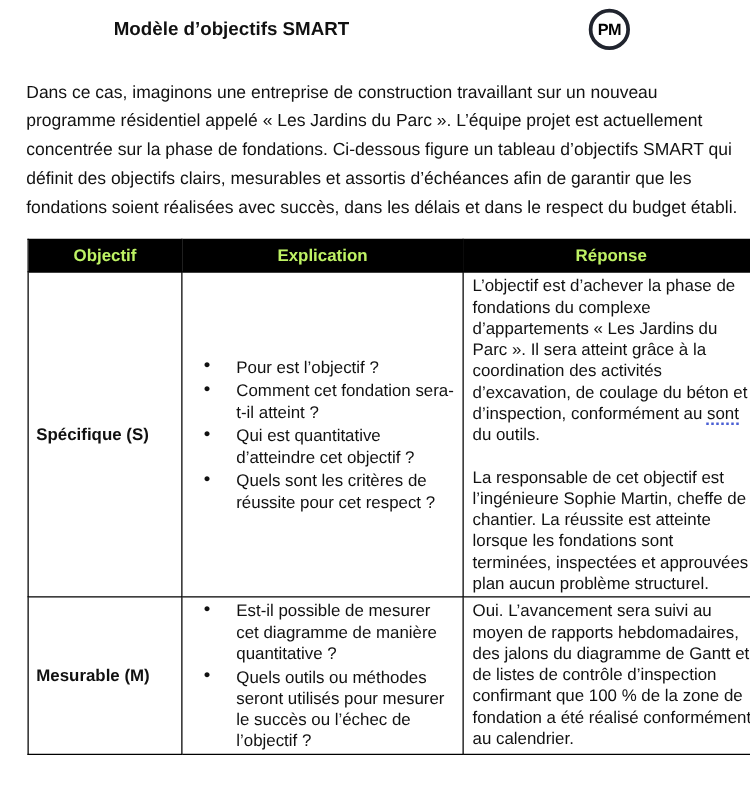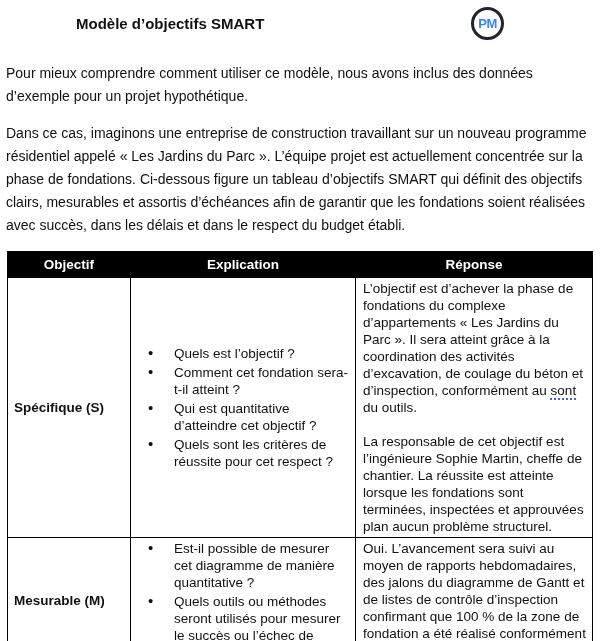--- a/index.html
+++ b/index.html
@@ -4,48 +4,48 @@
 <style>
   * { box-sizing: border-box; }
   html, body {
     margin: 0; padding: 0;
     width: 600px; height: 641px;
     overflow: hidden;
     background: #ffffff;
     color: #111111;
     font-family: "Liberation Sans", sans-serif;
   }
-  .page { width: 600px; height: 560px; position: relative; }
+  .page { width: 600px; height: 560px; position: relative; padding-left: 15px; }
 
   
   .doc-header {
     display: flex; justify-content: space-between; align-items: flex-start;
     padding: 6px 96px 0 76px; height: 50px;
   }
   .title { font-size: 15px; font-weight: bold; margin: 9px 0 0 0; }
-  .logo { display: flex; align-items: center; gap: 8px; margin-top: 1px; color: #3b82f6; flex-direction: column; }
+  .logo { display: flex; align-items: center; gap: 8px; margin-top: 1px; color: #000000; flex-direction: column; }
   .logo-circle {
     width: 33px; height: 33px; border: 3px solid #20242e; border-radius: 50%;
     display: flex; align-items: center; justify-content: center;
     font-weight: bold; font-size: 13px; letter-spacing: -0.5px;
   }
   .brand { font-size: 18px; font-weight: bold; letter-spacing: -0.3px; }
 
   
   .intro { margin: 12px 6px 0 6px; font-size: 14px; line-height: 23px; }
   .intro p { margin: 0 0 14px 0; }
 
   
   table.smart-table {
     border-collapse: collapse; table-layout: fixed;
     width: 585px; margin: 6px 0 0 7px;
     font-size: 13.5px;
   }
   .smart-table th {
-    background: #000000; color: #ffffff;
+    background: #000000; color: #bef264;
     font-weight: bold; font-size: 13.5px; text-align: center;
     height: 26px; padding: 0; border: 1.5px solid #000;
   }
   .smart-table td { border: 1.5px solid #000; vertical-align: middle; padding: 0; }
   tr.row-specifique { height: 256px; }
   tr.row-mesurable  { height: 119px; }
 
   td.cell-obj { font-weight: bold; padding-left: 6px; }
   td.cell-expl { }
   .bullets { list-style: none; margin: 0; padding: 0 6px 0 17px; line-height: 17px; }
@@ -69,21 +69,20 @@
   <header class="doc-header">
     <h1 class="title">Modèle d’objectifs SMART</h1>
     <div class="logo">
       <span class="logo-circle">
         <span>PM</span>
       </span>
     </div>
   </header>
 
   <section class="intro">
-    <p>Pour mieux comprendre comment utiliser ce modèle, nous avons inclus des données d’exemple pour un projet hypothétique.</p>
     <p>Dans ce cas, imaginons une entreprise de construction travaillant sur un nouveau programme résidentiel appelé « Les Jardins du Parc ». L’équipe projet est actuellement concentrée sur la phase de fondations. Ci-dessous figure un tableau d’objectifs SMART qui définit des objectifs clairs, mesurables et assortis d’échéances afin de garantir que les fondations soient réalisées avec succès, dans les délais et dans le respect du budget établi.</p>
   </section>
 
   <table class="smart-table">
     <colgroup>
       <col style="width:123px">
       <col style="width:225px">
       <col style="width:237px">
     </colgroup>
     <thead>
@@ -91,21 +90,21 @@
         <th>Objectif</th>
         <th>Explication</th>
         <th>Réponse</th>
       </tr>
     </thead>
     <tbody>
       <tr class="row-specifique">
         <td class="cell-obj">Spécifique (S)</td>
         <td class="cell-expl">
           <ul class="bullets">
-            <li>Quels est l’objectif ?</li>
+            <li>Pour est l’objectif ?</li>
             <li>Comment cet fondation sera-t-il atteint ?</li>
             <li>Qui est quantitative d’atteindre cet objectif ?</li>
             <li>Quels sont les critères de réussite pour cet respect ?</li>
           </ul>
         </td>
         <td class="cell-resp">
           <p><span>L’objectif est d’achever la phase de fondations du complexe d’appartements « Les Jardins du Parc ». Il sera atteint grâce à la coordination des activités d’excavation, de coulage du béton et d’inspection, conformément au </span><span class="flagged">sont</span><span> du outils.</span></p>
           <p>La responsable de cet objectif est l’ingénieure Sophie Martin, cheffe de chantier. La réussite est atteinte lorsque les fondations sont terminées, inspectées et approuvées plan aucun problème structurel.</p>
         </td>
       </tr>

